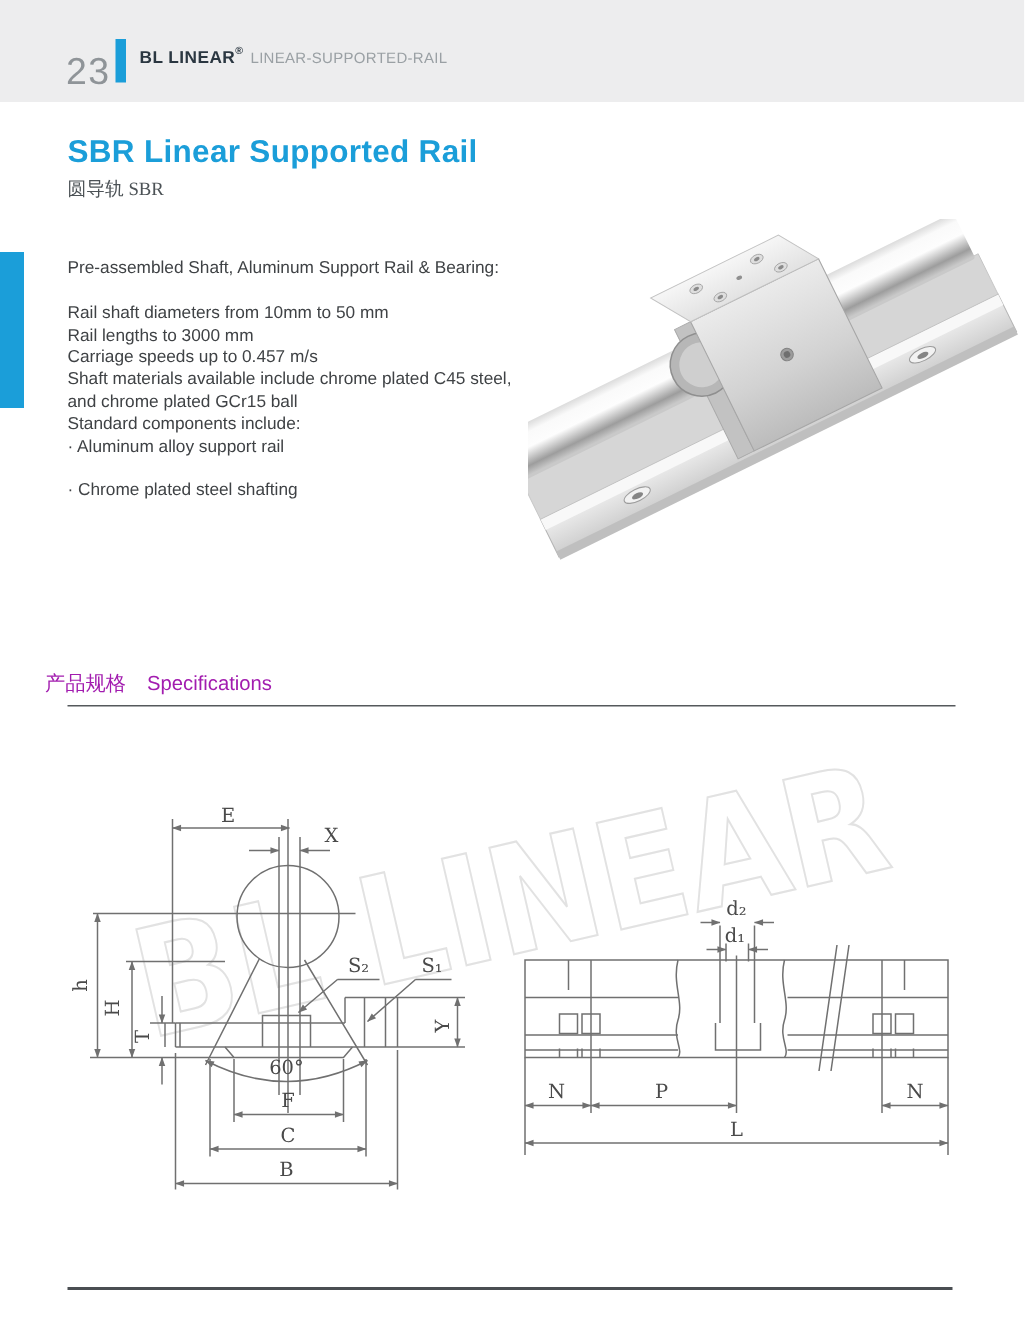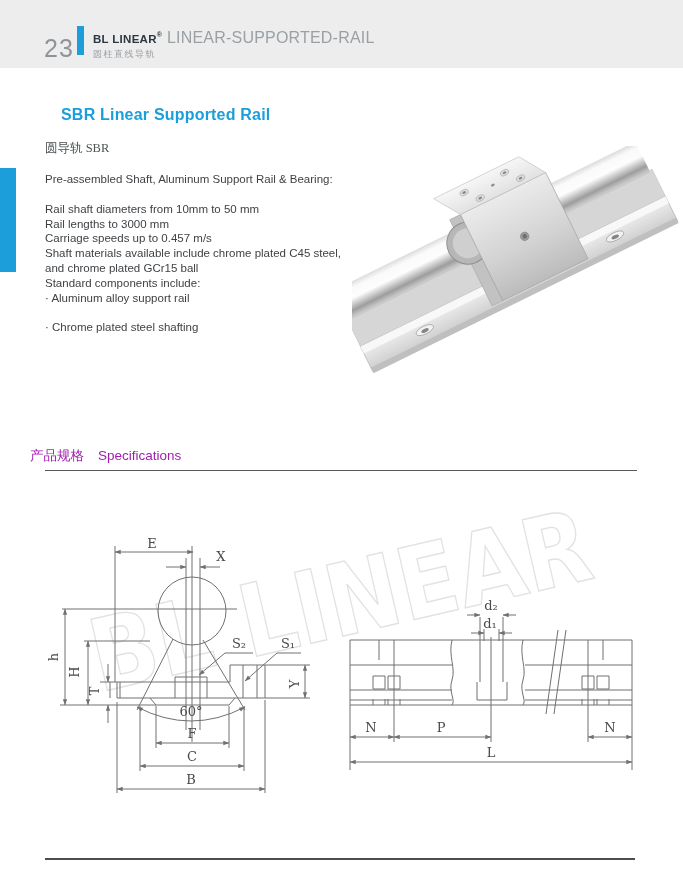--- a/index.html
+++ b/index.html
@@ -5,25 +5,25 @@
   html,body{margin:0;padding:0;background:#fff;}
   .page{position:relative;width:683px;height:889px;background:#ffffff;overflow:hidden;
         font-family:"Liberation Sans",sans-serif;}
   
   .hdr{position:absolute;left:0;top:0;width:683px;height:68px;background:#ededee;}
   .pagenum{position:absolute;left:44px;top:22px;font-size:25px;color:#8f9498;letter-spacing:1px;margin-top:12px;}
   .hbar{position:absolute;left:77px;top:26px;width:7px;height:29px;background:#1b9ed9;}
   .brandblock{position:absolute;left:93px;top:29px;line-height:12px;}
   .brand{font-size:11.5px;font-weight:bold;color:#2b3741;letter-spacing:.3px;}
   .reg{font-size:7px;vertical-align:super;color:#2b3741;font-weight:bold;}
-  .prodline{font-size:16px;color:#9aa0a4;margin-left:5px;letter-spacing:.2px;}
+  .prodline{font-size:10px;color:#9aa0a4;margin-left:5px;letter-spacing:.2px;}
   .brandcn{font-size:9px;color:#9aa0a4;margin-top:3px;letter-spacing:1.5px;}
   
   .titleblock{position:absolute;left:45px;top:90px;}
-  .title-en{margin:16px;font-size:16px;font-weight:bold;color:#1b9ed9;letter-spacing:.2px;}
+  .title-en{margin:0;font-size:21px;font-weight:bold;color:#1b9ed9;letter-spacing:.2px;}
   .title-cn{font-size:12.5px;color:#4c5256;margin-top:4px;font-family:Liberation Serif, serif;}
   
   .sidestrip{position:absolute;left:0;top:168px;width:16px;height:104px;background:#1b9ed9;}
   
   .intro{position:absolute;left:45px;top:172px;width:322px;color:#3f4245;font-size:11.5px;line-height:14.8px;}
   .iline{white-space:nowrap;}
   .gap{margin-top:15px;}
   
   .photo{position:absolute;left:352px;top:146px;width:331px;height:230px;}
   
@@ -41,21 +41,20 @@
 </head>
 <body>
 
 <div class="page">
 
   <div class="hdr">
     <span class="pagenum">23</span>
     <span class="hbar"></span>
     <div class="brandblock">
       <div><span class="brand">BL LINEAR</span><span class="reg">®</span><span class="prodline">LINEAR-SUPPORTED-RAIL</span></div>
-      <div class="brandcn">圆柱直线导轨</div>
     </div>
   </div>
 
   <div class="titleblock">
     <h1 class="title-en">SBR Linear Supported Rail</h1>
     <div class="title-cn">圆导轨 SBR</div>
   </div>
 
   <div class="sidestrip"></div>
 

